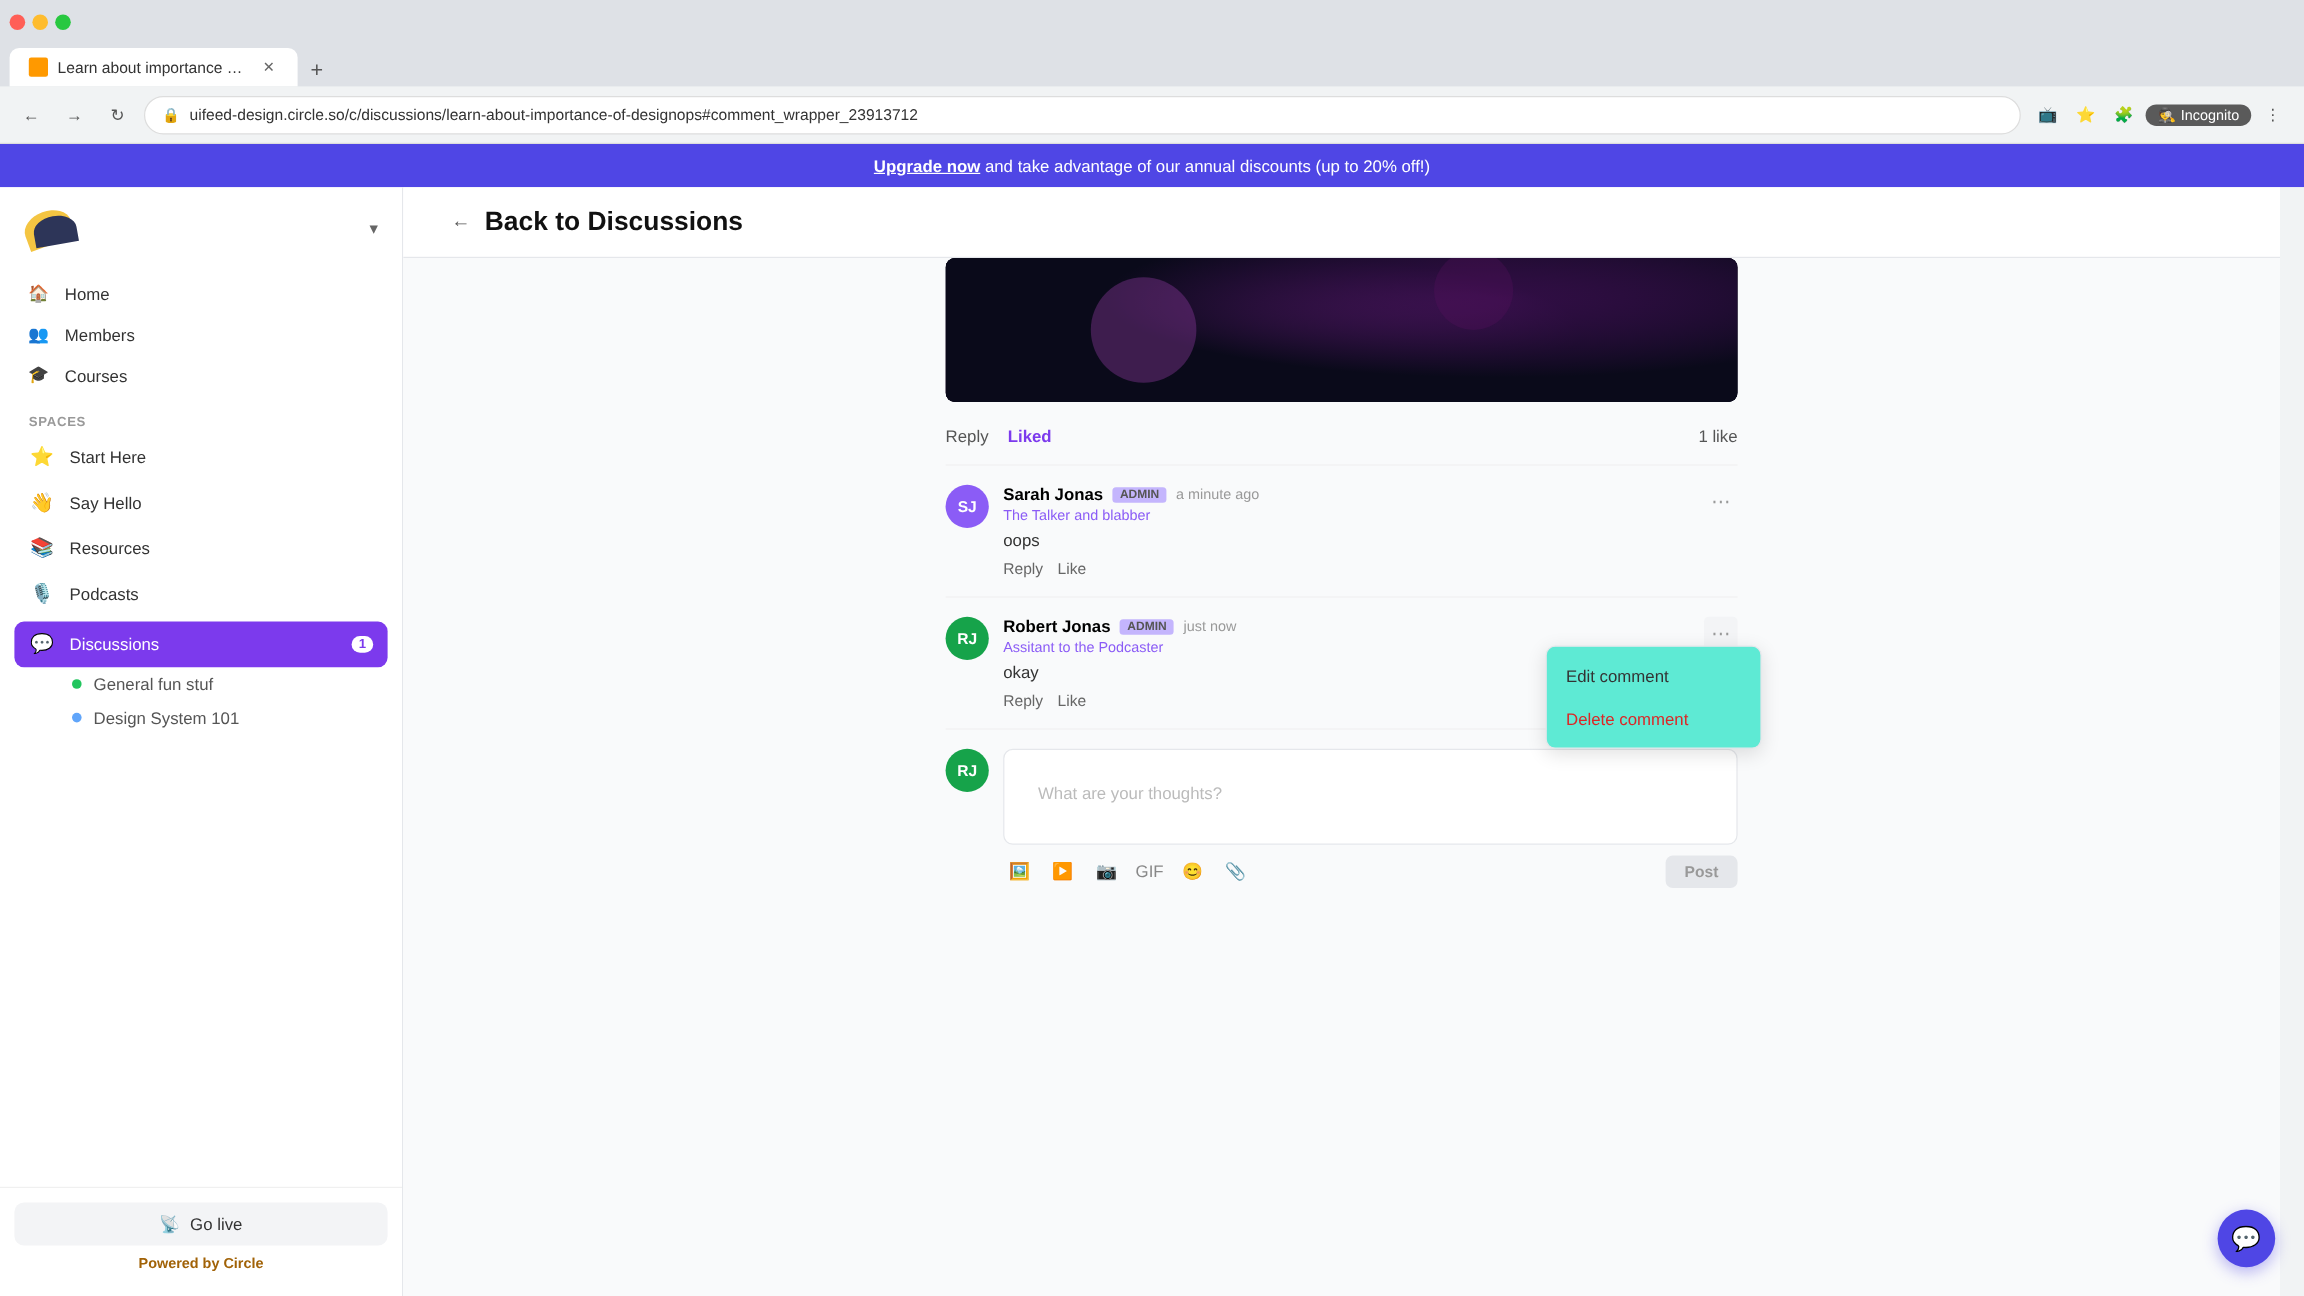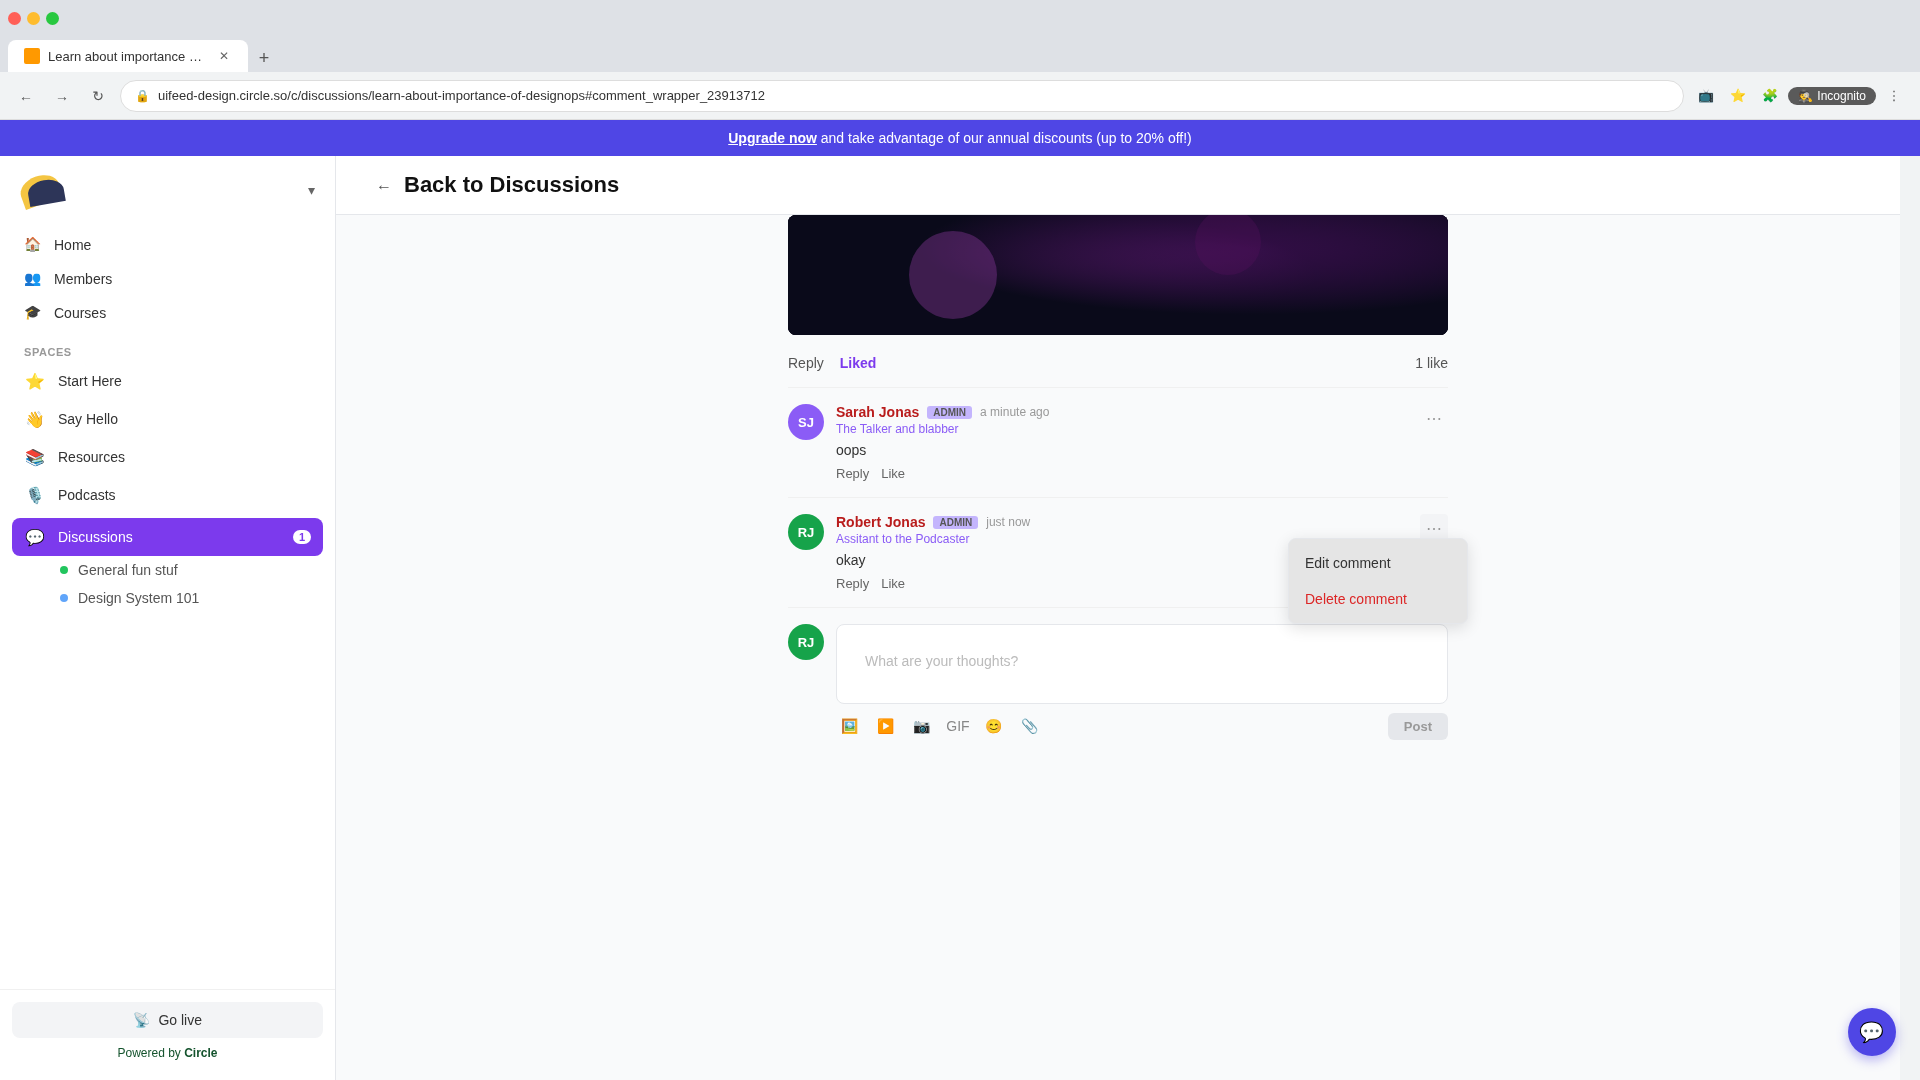--- a/index.html
+++ b/index.html
@@ -47,21 +47,21 @@
     .space-icon { width: 22px; height: 22px; display: flex; align-items: center; justify-content: center; font-size: 16px; }
 
     .sidebar-discussions { background: #7c3aed; color: white; display: flex; align-items: center; gap: 12px; padding: 8px 12px; border-radius: 8px; cursor: pointer; font-size: 14px; margin: 0 12px; }
     .discussions-badge { background: white; color: #7c3aed; border-radius: 10px; padding: 1px 6px; font-size: 11px; font-weight: bold; margin-left: auto; }
 
     .sidebar-sub-item { display: flex; align-items: center; gap: 10px; padding: 6px 12px 6px 48px; cursor: pointer; font-size: 14px; color: #555; border-radius: 8px; margin: 0 12px; }
     .sub-dot { width: 8px; height: 8px; border-radius: 50%; flex-shrink: 0; }
 
     .sidebar-footer { margin-top: auto; padding: 12px; border-top: 1px solid #f0f0f0; }
     .go-live-btn { display: flex; align-items: center; justify-content: center; gap: 8px; background: #f3f4f6; border-radius: 8px; padding: 10px; cursor: pointer; font-size: 14px; color: #333; font-weight: 500; }
-    .powered-by { text-align: center; font-size: 12px; color: #14532d; padding: 8px; }
+    .powered-by { text-align: center; font-size: 12px; color: #a16207; padding: 8px; font-weight: bold; }
 
     
     .main-content { flex: 1; overflow-y: auto; background: #f9fafb; }
 
     .page-header { background: white; padding: 16px 40px; border-bottom: 1px solid #e5e7eb; display: flex; align-items: center; gap: 12px; }
     .back-arrow { color: #555; font-size: 16px; cursor: pointer; }
     .page-title { font-size: 22px; font-weight: 600; color: #111; }
 
     .content-area { max-width: 700px; margin: 0 auto; padding: 0 20px 40px; }
 
@@ -71,31 +71,31 @@
     .actions-row { display: flex; align-items: center; gap: 16px; padding: 4px 0 16px; }
     .action-link { font-size: 14px; color: #555; cursor: pointer; font-weight: 500; }
     .action-liked { color: #7c3aed; font-weight: 600; }
     .likes-count { margin-left: auto; font-size: 14px; color: #555; font-weight: 500; }
 
     
     .comment { display: flex; gap: 12px; padding: 16px 0; border-top: 1px solid #f0f0f0; position: relative; }
     .comment-avatar { width: 36px; height: 36px; border-radius: 50%; display: flex; align-items: center; justify-content: center; color: white; font-size: 13px; font-weight: bold; flex-shrink: 0; }
     .comment-body { flex: 1; }
     .comment-header { display: flex; align-items: center; gap: 8px; margin-bottom: 2px; }
-    .comment-author { font-size: 14px; font-weight: 600; color: #b91c1c; }
+    .comment-author { font-size: 14px; font-weight: 600; color: #000000; }
     .admin-badge { background: #c4b5fd; color: #555; font-size: 10px; font-weight: 600; padding: 1px 6px; border-radius: 3px; text-transform: uppercase; }
     .comment-time { font-size: 12px; color: #999; }
     .comment-subtitle { font-size: 12px; color: #8b5cf6; margin-bottom: 6px; }
     .comment-text { font-size: 14px; color: #333; margin-bottom: 8px; }
     .comment-actions { display: flex; gap: 12px; }
     .comment-action { font-size: 13px; color: #666; cursor: pointer; font-weight: 500; }
     .comment-more { position: absolute; right: 0; top: 16px; cursor: pointer; color: #999; font-size: 16px; width: 28px; height: 28px; display: flex; align-items: center; justify-content: center; border-radius: 4px; }
 
     
-    .context-menu { position: absolute; right: -20px; top: 40px; background: #e5e5e5; border: 1px solid #e5e7eb; border-radius: 8px; box-shadow: 0 4px 16px rgba(0,0,0,0.12); padding: 6px 0; z-index: 100; width: 180px; }
+    .context-menu { position: absolute; right: -20px; top: 40px; background: #5eead4; border: 1px solid #e5e7eb; border-radius: 8px; box-shadow: 0 4px 16px rgba(0,0,0,0.12); padding: 6px 0; z-index: 100; width: 180px; }
     .context-menu-item { padding: 10px 16px; font-size: 14px; cursor: pointer; color: #333; }
     .context-menu-item.delete { color: #dc2626; }
 
     
     .comment-box { display: flex; gap: 12px; padding: 16px 0; border-top: 1px solid #f0f0f0; }
     .comment-input-area { flex: 1; border: 1px solid #e5e7eb; border-radius: 8px; padding: 28px; min-height: 80px; background: white; }
     .comment-placeholder { font-size: 14px; color: #bbb; }
     .comment-toolbar { display: flex; align-items: center; gap: 8px; margin-top: 8px; }
     .toolbar-icon { width: 28px; height: 28px; display: flex; align-items: center; justify-content: center; color: #888; font-size: 14px; cursor: pointer; border-radius: 4px; }
     .post-btn { background: #e5e7eb; color: #999; border-radius: 6px; padding: 6px 16px; font-size: 13px; font-weight: 600; cursor: pointer; border: none; margin-left: auto; }

